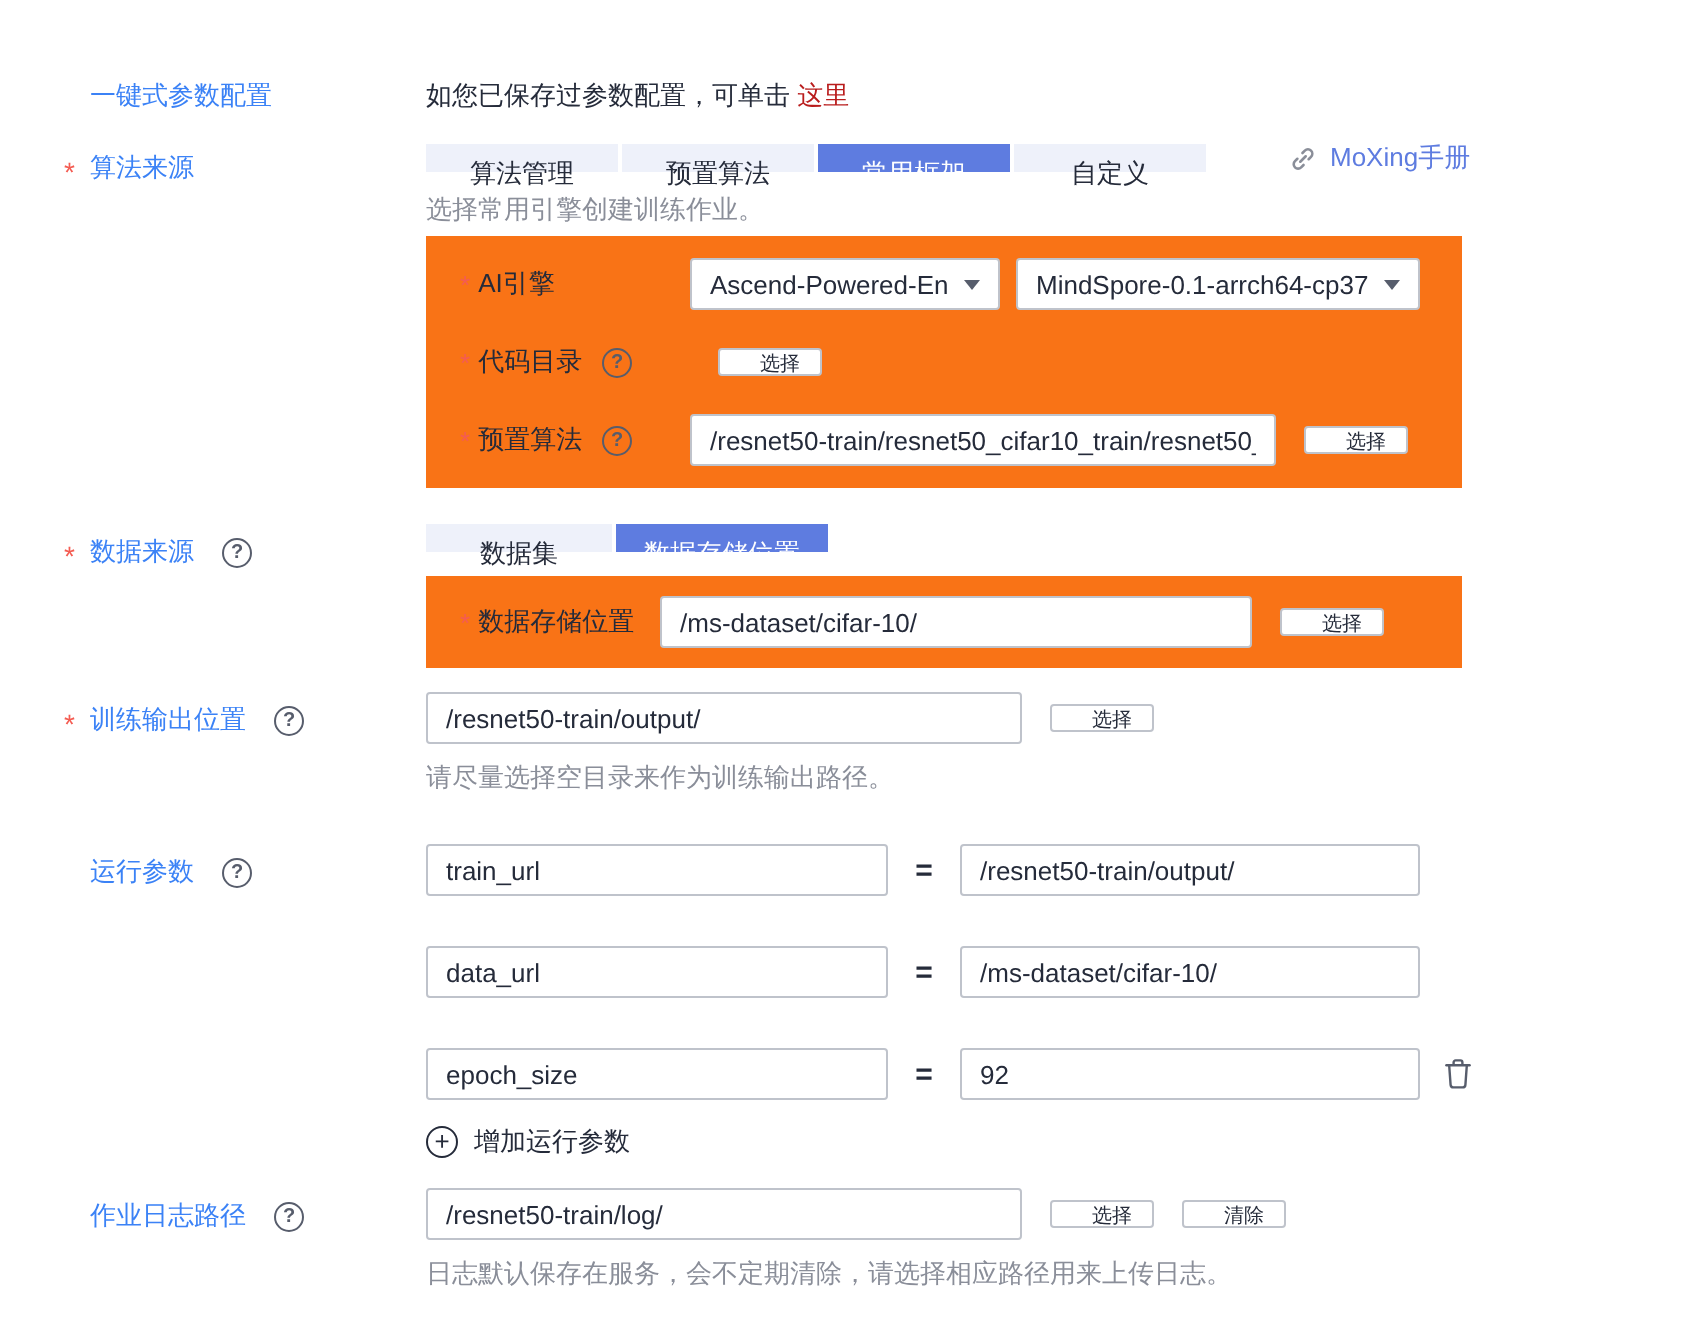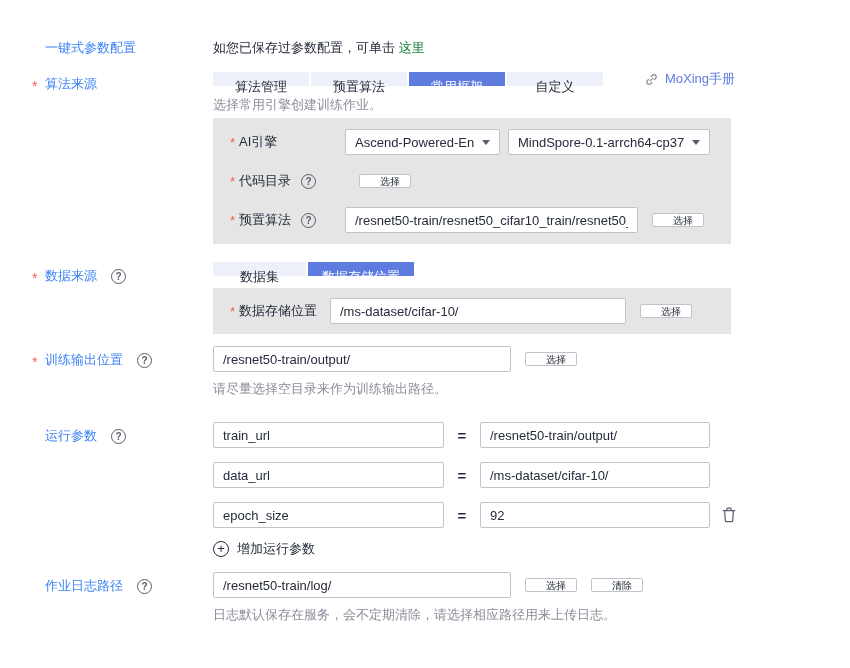--- a/index.html
+++ b/index.html
@@ -11,38 +11,38 @@
   }
   .page { width: 850px; height: 668px; overflow: hidden; padding: 34px 30px 0 30px; background:#fff; }
 
   .row { display: flex; align-items: flex-start; }
   .lbl-col { width: 183px; flex-shrink: 0; position: relative; padding: 5px 0 0 15px; display:flex; align-items:center; }
   .lbl { color: #3b82f6; }
   .req::before { content: "*"; }
   .lbl-col > .req { position: absolute; left: 2px; top: 8px; color: #f45c52; font-size: 14px; }
   .content { flex: 1; min-width: 0; }
 
-  .link { color: #15803d; text-decoration: none; cursor: pointer; }
+  .link { color: #b91c1c; text-decoration: none; cursor: pointer; }
   .hint { color: #8a8e99; margin-top: 8px; }
 
   .help { display: inline-flex; align-items: center; justify-content: center;
           width: 15px; height: 15px; border: 1px solid #575d6c; border-radius: 50%;
           color: #575d6c; font-size: 10px; margin-left: 14px; flex-shrink: 0; cursor: pointer; }
   .help::before { content: "?"; font-weight: 700; }
 
   
   .tabs-line { display: flex; align-items: center; }
   .tabs { display: flex; gap: 2px; }
   .tab { min-width: 96px; height: 14px; line-height: 30px; padding: 0 14px; text-align: center;
          background: #eef1fa; color: #252b3a; font-weight: 500; cursor: pointer; }
   .tab.active { background: #5e7ce0; color: #fff; }
   .doc-link { display: inline-flex; align-items: center; gap: 7px; margin-left: 42px; color: #5e7ce0; text-decoration: none; }
 
   
-  .panel { background: #e5e5e5; width: 518px; margin-top: 4px; padding: 11px 0 11px 17px; }
+  .panel { background: #f97316; width: 518px; margin-top: 4px; padding: 11px 0 11px 17px; }
   .p-row { display: flex; align-items: center; }
   .p-row + .p-row { margin-top: 17px; }
   .p-lbl { width: 115px; flex-shrink: 0; display: flex; align-items: center; }
   .p-lbl .req { color: #f45c52; margin-right: 4px; }
   .p-lbl .help { margin-left: 10px; }
   .p-lbl2 { width: 100px; }
 
   .inp { height: 26px; border: 1px solid #bfc3cb; border-radius: 2px; background: #fff;
          padding: 0 9px; font-size: 13px; color: #252b3a; font-family: inherit; outline: none; }
   .w293 { width: 293px; } .w296 { width: 296px; } .w298 { width: 298px; }
@@ -55,21 +55,21 @@
   .select { display: inline-flex; align-items: center; justify-content: space-between;
             height: 26px; border: 1px solid #bfc3cb; border-radius: 2px; background: #fff;
             padding: 0 9px; cursor: pointer; }
   .w155 { width: 155px; } .w202 { width: 202px; margin-left: 8px; }
   .caret { width: 0; height: 0; border-left: 4px solid transparent; border-right: 4px solid transparent;
            border-top: 5px solid #575d6c; margin-left: 8px; flex-shrink: 0; }
 
   .line { display: flex; align-items: center; }
 
   .param-row { display: flex; align-items: center; }
-  .param-row + .param-row { margin-top: 14px; }
+  .param-row + .param-row { margin-top: 25px; }
   .eq { width: 12px; margin: 0 12px; font-weight: 700; font-size: 15px; text-align: center; }
   .trash { margin-left: 12px; display: inline-flex; cursor: pointer; }
 
   .add-row { display: inline-flex; align-items: center; gap: 8px; margin-top: 12px; cursor: pointer; }
   .plus-circle { width: 16px; height: 16px; border: 1px solid #252b3a; border-radius: 50%;
                  display: inline-flex; align-items: center; justify-content: center;
                  font-size: 13px; line-height: 1; color: #252b3a; }
   .plus-circle::before { content: "+"; margin-top: -1px; }
 
   .mb-quick { margin-bottom: 13px; }

